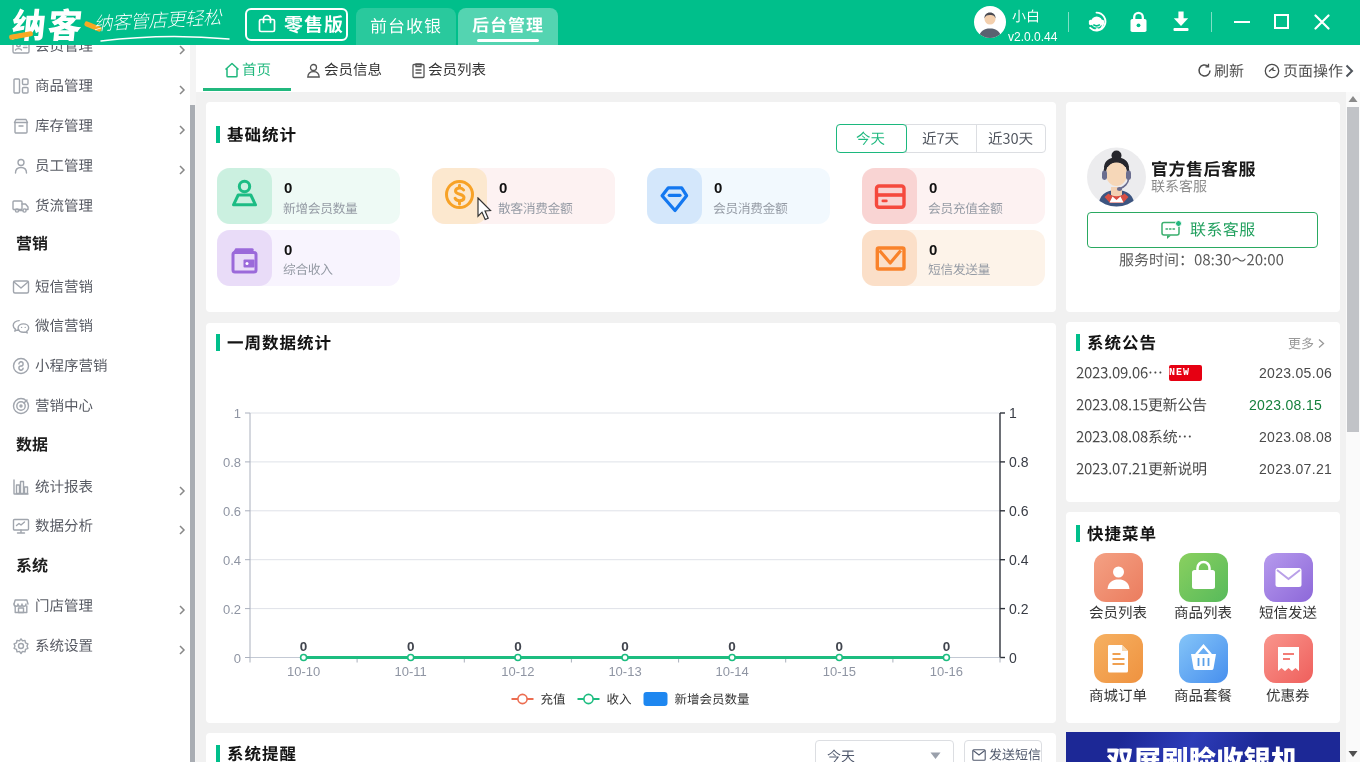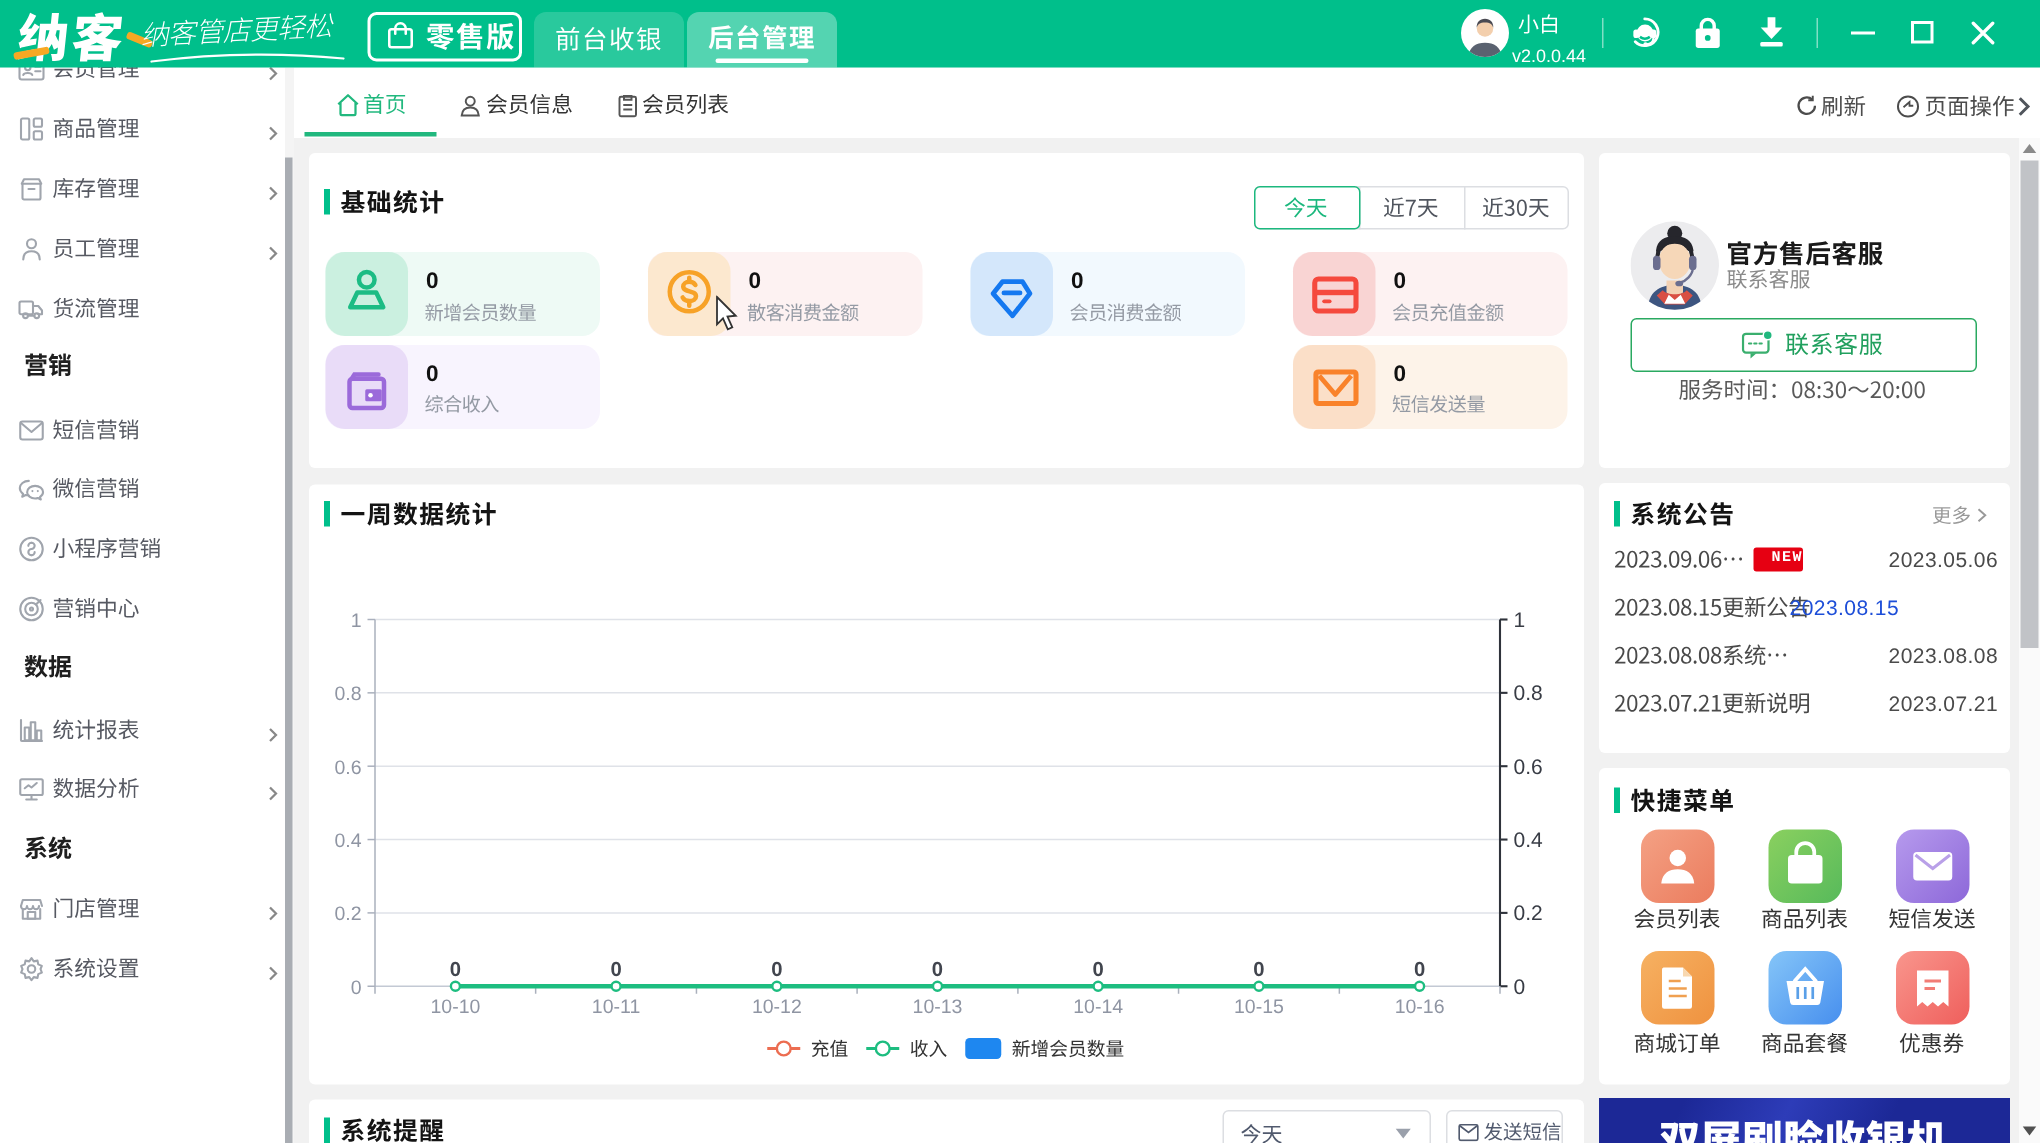--- a/index.html
+++ b/index.html
@@ -575,29 +575,29 @@
     </div>
 <svg style="position:absolute;left:1317px;top:338px" width="9" height="11" viewBox="0 0 9 11" fill="none" stroke="#999" stroke-width="1.3">
       <path d="M2 1.5l4.5 4L2 9.5"></path>
     </svg>
 <div style="position:absolute;left:1076.0px;top:362.9px">
       <svg width="87.9" height="19.5" viewBox="0 -15.3 87.9 19.5" style="display:block">
         <path d="M0.7 0H7.6V-1.2H4.5C4 -1.2 3.3 -1.1 2.7 -1.1C5.3 -3.5 7 -5.8 7 -8C7 -9.9 5.8 -11.2 3.8 -11.2C2.4 -11.2 1.5 -10.6 0.6 -9.6L1.4 -8.8C2 -9.5 2.8 -10.1 3.7 -10.1C5 -10.1 5.7 -9.2 5.7 -7.9C5.7 -6 4.1 -3.8 0.7 -0.8Z M12.2 0.2C14.3 0.2 15.6 -1.7 15.6 -5.5C15.6 -9.3 14.3 -11.2 12.2 -11.2C10.1 -11.2 8.8 -9.3 8.8 -5.5C8.8 -1.7 10.1 0.2 12.2 0.2ZM12.2 -0.9C10.9 -0.9 10.1 -2.3 10.1 -5.5C10.1 -8.7 10.9 -10.1 12.2 -10.1C13.4 -10.1 14.3 -8.7 14.3 -5.5C14.3 -2.3 13.4 -0.9 12.2 -0.9Z M16.7 0H23.6V-1.2H20.6C20 -1.2 19.3 -1.1 18.8 -1.1C21.4 -3.5 23.1 -5.8 23.1 -8C23.1 -9.9 21.9 -11.2 19.9 -11.2C18.5 -11.2 17.5 -10.6 16.6 -9.6L17.4 -8.8C18.1 -9.5 18.8 -10.1 19.7 -10.1C21.1 -10.1 21.7 -9.2 21.7 -7.9C21.7 -6 20.2 -3.8 16.7 -0.8Z M28 0.2C30 0.2 31.6 -1 31.6 -2.9C31.6 -4.5 30.5 -5.4 29.2 -5.7V-5.8C30.4 -6.2 31.2 -7.1 31.2 -8.4C31.2 -10.2 29.8 -11.2 28 -11.2C26.7 -11.2 25.7 -10.6 24.9 -9.9L25.6 -9C26.3 -9.6 27 -10.1 27.9 -10.1C29.1 -10.1 29.8 -9.4 29.8 -8.3C29.8 -7.2 29 -6.2 26.7 -6.2V-5.2C29.3 -5.2 30.2 -4.3 30.2 -3C30.2 -1.7 29.2 -0.9 27.9 -0.9C26.7 -0.9 25.9 -1.5 25.2 -2.2L24.5 -1.3C25.2 -0.5 26.3 0.2 28 0.2Z M34.2 0.2C34.7 0.2 35.2 -0.2 35.2 -0.8C35.2 -1.5 34.7 -1.9 34.2 -1.9C33.6 -1.9 33.2 -1.5 33.2 -0.8C33.2 -0.2 33.6 0.2 34.2 0.2Z M40.1 0.2C42.2 0.2 43.6 -1.7 43.6 -5.5C43.6 -9.3 42.2 -11.2 40.1 -11.2C38 -11.2 36.7 -9.3 36.7 -5.5C36.7 -1.7 38 0.2 40.1 0.2ZM40.1 -0.9C38.9 -0.9 38 -2.3 38 -5.5C38 -8.7 38.9 -10.1 40.1 -10.1C41.4 -10.1 42.2 -8.7 42.2 -5.5C42.2 -2.3 41.4 -0.9 40.1 -0.9Z M47.5 0.2C49.6 0.2 51.5 -1.5 51.5 -6C51.5 -9.5 49.9 -11.2 47.8 -11.2C46.1 -11.2 44.7 -9.8 44.7 -7.6C44.7 -5.4 45.9 -4.2 47.7 -4.2C48.6 -4.2 49.5 -4.7 50.2 -5.5C50.1 -2.1 48.9 -0.9 47.5 -0.9C46.8 -0.9 46.1 -1.3 45.6 -1.8L44.9 -0.9C45.5 -0.3 46.3 0.2 47.5 0.2ZM50.2 -6.7C49.5 -5.6 48.6 -5.2 47.9 -5.2C46.6 -5.2 45.9 -6.1 45.9 -7.6C45.9 -9.1 46.8 -10.1 47.8 -10.1C49.2 -10.1 50.1 -8.9 50.2 -6.7Z M54.1 0.2C54.6 0.2 55.1 -0.2 55.1 -0.8C55.1 -1.5 54.6 -1.9 54.1 -1.9C53.5 -1.9 53.1 -1.5 53.1 -0.8C53.1 -0.2 53.5 0.2 54.1 0.2Z M60.1 0.2C62.1 0.2 63.5 -1.7 63.5 -5.5C63.5 -9.3 62.1 -11.2 60.1 -11.2C58 -11.2 56.6 -9.3 56.6 -5.5C56.6 -1.7 58 0.2 60.1 0.2ZM60.1 -0.9C58.8 -0.9 58 -2.3 58 -5.5C58 -8.7 58.8 -10.1 60.1 -10.1C61.3 -10.1 62.2 -8.7 62.2 -5.5C62.2 -2.3 61.3 -0.9 60.1 -0.9Z M68.4 0.2C70.1 0.2 71.6 -1.2 71.6 -3.4C71.6 -5.7 70.4 -6.8 68.5 -6.8C67.7 -6.8 66.7 -6.3 66 -5.5C66.1 -8.9 67.3 -10.1 68.9 -10.1C69.5 -10.1 70.2 -9.7 70.6 -9.2L71.4 -10.1C70.8 -10.7 70 -11.2 68.8 -11.2C66.7 -11.2 64.8 -9.6 64.8 -5.2C64.8 -1.6 66.3 0.2 68.4 0.2ZM66.1 -4.4C66.8 -5.4 67.6 -5.8 68.3 -5.8C69.6 -5.8 70.3 -4.9 70.3 -3.4C70.3 -1.9 69.5 -0.9 68.4 -0.9C67 -0.9 66.2 -2.1 66.1 -4.4Z M74.4 -6.7C73.9 -6.7 73.5 -6.3 73.5 -5.7C73.5 -5.1 73.9 -4.7 74.4 -4.7C75 -4.7 75.4 -5.1 75.4 -5.7C75.4 -6.3 75 -6.7 74.4 -6.7ZM79.4 -6.7C78.9 -6.7 78.4 -6.3 78.4 -5.7C78.4 -5.1 78.9 -4.7 79.4 -4.7C80 -4.7 80.4 -5.1 80.4 -5.7C80.4 -6.3 80 -6.7 79.4 -6.7ZM84.4 -6.7C83.9 -6.7 83.4 -6.3 83.4 -5.7C83.4 -5.1 83.9 -4.7 84.4 -4.7C85 -4.7 85.4 -5.1 85.4 -5.7C85.4 -6.3 85 -6.7 84.4 -6.7Z" fill="#4a4a4a"></path>
       </svg>
     </div>
 <div style="position:absolute;left:1169px;top:365px;width:33px;height:16px;background:#e60012;border-radius:2px">
-      <div style="font:bold 10px 'Liberation Mono';color:#fff;text-align:right;line-height:16px;letter-spacing:1px">NEW</div>
+      <div style="font:bold 10px 'Liberation Mono';color:#fff;text-align:left;line-height:16px;letter-spacing:1px">NEW</div>
     </div>
 <div style="position:absolute;left:1259px;top:365px;width:70px;text-align:right;font:14px 'Liberation Sans';letter-spacing:0.3px;color:#4a4a4a">2023.05.06</div>
 <div style="position:absolute;left:1076.0px;top:394.9px">
       <svg width="132.0" height="19.5" viewBox="0 -15.3 132.0 19.5" style="display:block">
         <path d="M0.7 0H7.6V-1.2H4.5C4 -1.2 3.3 -1.1 2.7 -1.1C5.3 -3.5 7 -5.8 7 -8C7 -9.9 5.8 -11.2 3.8 -11.2C2.4 -11.2 1.5 -10.6 0.6 -9.6L1.4 -8.8C2 -9.5 2.8 -10.1 3.7 -10.1C5 -10.1 5.7 -9.2 5.7 -7.9C5.7 -6 4.1 -3.8 0.7 -0.8Z M12.2 0.2C14.3 0.2 15.6 -1.7 15.6 -5.5C15.6 -9.3 14.3 -11.2 12.2 -11.2C10.1 -11.2 8.8 -9.3 8.8 -5.5C8.8 -1.7 10.1 0.2 12.2 0.2ZM12.2 -0.9C10.9 -0.9 10.1 -2.3 10.1 -5.5C10.1 -8.7 10.9 -10.1 12.2 -10.1C13.4 -10.1 14.3 -8.7 14.3 -5.5C14.3 -2.3 13.4 -0.9 12.2 -0.9Z M16.7 0H23.6V-1.2H20.6C20 -1.2 19.3 -1.1 18.8 -1.1C21.4 -3.5 23.1 -5.8 23.1 -8C23.1 -9.9 21.9 -11.2 19.9 -11.2C18.5 -11.2 17.5 -10.6 16.6 -9.6L17.4 -8.8C18.1 -9.5 18.8 -10.1 19.7 -10.1C21.1 -10.1 21.7 -9.2 21.7 -7.9C21.7 -6 20.2 -3.8 16.7 -0.8Z M28 0.2C30 0.2 31.6 -1 31.6 -2.9C31.6 -4.5 30.5 -5.4 29.2 -5.7V-5.8C30.4 -6.2 31.2 -7.1 31.2 -8.4C31.2 -10.2 29.8 -11.2 28 -11.2C26.7 -11.2 25.7 -10.6 24.9 -9.9L25.6 -9C26.3 -9.6 27 -10.1 27.9 -10.1C29.1 -10.1 29.8 -9.4 29.8 -8.3C29.8 -7.2 29 -6.2 26.7 -6.2V-5.2C29.3 -5.2 30.2 -4.3 30.2 -3C30.2 -1.7 29.2 -0.9 27.9 -0.9C26.7 -0.9 25.9 -1.5 25.2 -2.2L24.5 -1.3C25.2 -0.5 26.3 0.2 28 0.2Z M34.2 0.2C34.7 0.2 35.2 -0.2 35.2 -0.8C35.2 -1.5 34.7 -1.9 34.2 -1.9C33.6 -1.9 33.2 -1.5 33.2 -0.8C33.2 -0.2 33.6 0.2 34.2 0.2Z M40.1 0.2C42.2 0.2 43.6 -1.7 43.6 -5.5C43.6 -9.3 42.2 -11.2 40.1 -11.2C38 -11.2 36.7 -9.3 36.7 -5.5C36.7 -1.7 38 0.2 40.1 0.2ZM40.1 -0.9C38.9 -0.9 38 -2.3 38 -5.5C38 -8.7 38.9 -10.1 40.1 -10.1C41.4 -10.1 42.2 -8.7 42.2 -5.5C42.2 -2.3 41.4 -0.9 40.1 -0.9Z M48.2 0.2C50.2 0.2 51.6 -1.1 51.6 -2.6C51.6 -4.2 50.7 -5 49.8 -5.5V-5.6C50.4 -6.1 51.2 -7.1 51.2 -8.3C51.2 -10 50.1 -11.2 48.2 -11.2C46.5 -11.2 45.2 -10 45.2 -8.4C45.2 -7.2 45.9 -6.4 46.7 -5.8V-5.8C45.7 -5.2 44.7 -4.2 44.7 -2.7C44.7 -1 46.2 0.2 48.2 0.2ZM48.9 -6C47.6 -6.5 46.5 -7.1 46.5 -8.4C46.5 -9.4 47.2 -10.1 48.2 -10.1C49.4 -10.1 50.1 -9.3 50.1 -8.2C50.1 -7.4 49.7 -6.6 48.9 -6ZM48.2 -0.8C46.9 -0.8 45.9 -1.7 45.9 -2.9C45.9 -3.9 46.5 -4.8 47.4 -5.3C49 -4.7 50.3 -4.2 50.3 -2.7C50.3 -1.6 49.5 -0.8 48.2 -0.8Z M54.1 0.2C54.6 0.2 55.1 -0.2 55.1 -0.8C55.1 -1.5 54.6 -1.9 54.1 -1.9C53.5 -1.9 53.1 -1.5 53.1 -0.8C53.1 -0.2 53.5 0.2 54.1 0.2Z M57.2 0H63.2V-1.1H61V-11H60C59.4 -10.7 58.7 -10.4 57.7 -10.2V-9.3H59.7V-1.1H57.2Z M67.8 0.2C69.7 0.2 71.4 -1.2 71.4 -3.6C71.4 -6 69.9 -7.1 68.1 -7.1C67.5 -7.1 67 -6.9 66.5 -6.6L66.8 -9.8H70.9V-11H65.6L65.2 -5.9L65.9 -5.4C66.6 -5.8 67 -6 67.8 -6C69.1 -6 70 -5.1 70 -3.5C70 -1.9 69 -0.9 67.7 -0.9C66.4 -0.9 65.6 -1.5 65 -2.2L64.3 -1.3C65.1 -0.5 66.1 0.2 67.8 0.2Z M75.7 -3.6 74.8 -3.2C75.3 -2.3 75.9 -1.6 76.6 -1.1C75.7 -0.5 74.4 -0.1 72.6 0.2C72.9 0.5 73.2 1 73.3 1.2C75.3 0.8 76.7 0.2 77.7 -0.4C79.7 0.7 82.5 1 86 1.2C86.1 0.8 86.3 0.3 86.5 0C83.1 -0 80.5 -0.3 78.6 -1.1C79.4 -1.9 79.8 -2.8 79.9 -3.7H85V-9.5H80.1V-10.8H86V-11.8H72.9V-10.8H78.9V-9.5H74.3V-3.7H78.8C78.6 -3 78.2 -2.3 77.5 -1.7C76.8 -2.2 76.2 -2.8 75.7 -3.6ZM75.4 -6.2H78.9V-5.6C78.9 -5.2 78.9 -4.9 78.9 -4.6H75.4ZM80.1 -4.6C80.1 -4.9 80.1 -5.2 80.1 -5.5V-6.2H83.9V-4.6ZM75.4 -8.6H78.9V-7.1H75.4ZM80.1 -8.6H83.9V-7.1H80.1Z M92 -3.2C92.5 -2.4 93 -1.4 93.3 -0.8L94.1 -1.2C93.8 -1.9 93.3 -2.9 92.8 -3.6ZM88.7 -3.5C88.4 -2.6 87.9 -1.7 87.3 -1C87.5 -0.9 87.9 -0.6 88 -0.4C88.6 -1.2 89.2 -2.2 89.6 -3.3ZM94.9 -11.2V-6C94.9 -4 94.8 -1.4 93.5 0.4C93.8 0.5 94.2 0.9 94.4 1.1C95.8 -0.9 96 -3.8 96 -6V-6.5H98.3V1.1H99.4V-6.5H101V-7.5H96V-10.4C97.6 -10.7 99.3 -11 100.5 -11.5L99.6 -12.3C98.5 -11.9 96.6 -11.4 94.9 -11.2ZM89.8 -12.4C90.1 -12 90.3 -11.5 90.5 -11H87.6V-10.1H94.2V-11H91.7C91.5 -11.5 91.2 -12.2 90.9 -12.7ZM92.3 -10C92.1 -9.3 91.8 -8.3 91.5 -7.6H87.3V-6.6H90.4V-5.1H87.4V-4.1H90.4V-0.3C90.4 -0.1 90.4 -0.1 90.2 -0.1C90.1 -0.1 89.6 -0.1 89.1 -0.1C89.2 0.2 89.4 0.6 89.4 0.9C90.1 0.9 90.6 0.9 91 0.7C91.3 0.5 91.4 0.3 91.4 -0.3V-4.1H94.2V-5.1H91.4V-6.6H94.4V-7.6H92.5C92.8 -8.2 93.1 -9 93.3 -9.8ZM88.5 -9.8C88.8 -9.1 89.1 -8.2 89.1 -7.6L90.1 -7.9C90 -8.4 89.8 -9.3 89.4 -10Z M106.2 -12.2C105.3 -9.9 103.8 -7.8 102.1 -6.4C102.4 -6.2 102.9 -5.8 103.1 -5.6C104.8 -7.1 106.4 -9.4 107.4 -11.8ZM111.3 -12.3 110.2 -11.8C111.4 -9.6 113.3 -7 114.9 -5.6C115.1 -5.9 115.5 -6.3 115.8 -6.6C114.2 -7.8 112.3 -10.2 111.3 -12.3ZM103.8 0.2C104.3 0 105.1 -0.1 113.1 -0.6C113.5 0 113.8 0.6 114.1 1.1L115.2 0.5C114.4 -0.9 112.9 -3 111.6 -4.6L110.5 -4.1C111.1 -3.4 111.7 -2.5 112.3 -1.6L105.3 -1.2C106.8 -3 108.3 -5.2 109.5 -7.5L108.3 -8C107.1 -5.5 105.3 -2.9 104.7 -2.2C104.1 -1.5 103.7 -1.1 103.3 -1C103.5 -0.6 103.7 -0 103.8 0.2Z M119.8 -12.5C119.2 -10.8 118.2 -9.1 117.1 -8C117.4 -7.8 117.9 -7.5 118.2 -7.4C118.6 -7.9 119.1 -8.6 119.6 -9.4H123.3V-7H117V-6H130.2V-7H124.5V-9.4H129.1V-10.4H124.5V-12.6H123.3V-10.4H120.1C120.4 -11 120.7 -11.6 120.9 -12.2ZM118.8 -4.5V1.3H119.9V0.5H127.3V1.3H128.4V-4.5ZM119.9 -0.6V-3.4H127.3V-0.6Z" fill="#4a4a4a"></path>
       </svg>
     </div>
-<div style="position:absolute;left:1193px;top:397px;width:70px;text-align:center;font:14px 'Liberation Sans';letter-spacing:0.3px;color:#1d4ed8">2023.08.15</div>
+<div style="position:absolute;left:1249px;top:397px;width:70px;text-align:center;font:14px 'Liberation Sans';letter-spacing:0.3px;color:#15803d">2023.08.15</div>
 <div style="position:absolute;left:1076.0px;top:426.9px">
       <svg width="117.3" height="19.5" viewBox="0 -15.3 117.3 19.5" style="display:block">
         <path d="M0.7 0H7.6V-1.2H4.5C4 -1.2 3.3 -1.1 2.7 -1.1C5.3 -3.5 7 -5.8 7 -8C7 -9.9 5.8 -11.2 3.8 -11.2C2.4 -11.2 1.5 -10.6 0.6 -9.6L1.4 -8.8C2 -9.5 2.8 -10.1 3.7 -10.1C5 -10.1 5.7 -9.2 5.7 -7.9C5.7 -6 4.1 -3.8 0.7 -0.8Z M12.2 0.2C14.3 0.2 15.6 -1.7 15.6 -5.5C15.6 -9.3 14.3 -11.2 12.2 -11.2C10.1 -11.2 8.8 -9.3 8.8 -5.5C8.8 -1.7 10.1 0.2 12.2 0.2ZM12.2 -0.9C10.9 -0.9 10.1 -2.3 10.1 -5.5C10.1 -8.7 10.9 -10.1 12.2 -10.1C13.4 -10.1 14.3 -8.7 14.3 -5.5C14.3 -2.3 13.4 -0.9 12.2 -0.9Z M16.7 0H23.6V-1.2H20.6C20 -1.2 19.3 -1.1 18.8 -1.1C21.4 -3.5 23.1 -5.8 23.1 -8C23.1 -9.9 21.9 -11.2 19.9 -11.2C18.5 -11.2 17.5 -10.6 16.6 -9.6L17.4 -8.8C18.1 -9.5 18.8 -10.1 19.7 -10.1C21.1 -10.1 21.7 -9.2 21.7 -7.9C21.7 -6 20.2 -3.8 16.7 -0.8Z M28 0.2C30 0.2 31.6 -1 31.6 -2.9C31.6 -4.5 30.5 -5.4 29.2 -5.7V-5.8C30.4 -6.2 31.2 -7.1 31.2 -8.4C31.2 -10.2 29.8 -11.2 28 -11.2C26.7 -11.2 25.7 -10.6 24.9 -9.9L25.6 -9C26.3 -9.6 27 -10.1 27.9 -10.1C29.1 -10.1 29.8 -9.4 29.8 -8.3C29.8 -7.2 29 -6.2 26.7 -6.2V-5.2C29.3 -5.2 30.2 -4.3 30.2 -3C30.2 -1.7 29.2 -0.9 27.9 -0.9C26.7 -0.9 25.9 -1.5 25.2 -2.2L24.5 -1.3C25.2 -0.5 26.3 0.2 28 0.2Z M34.2 0.2C34.7 0.2 35.2 -0.2 35.2 -0.8C35.2 -1.5 34.7 -1.9 34.2 -1.9C33.6 -1.9 33.2 -1.5 33.2 -0.8C33.2 -0.2 33.6 0.2 34.2 0.2Z M40.1 0.2C42.2 0.2 43.6 -1.7 43.6 -5.5C43.6 -9.3 42.2 -11.2 40.1 -11.2C38 -11.2 36.7 -9.3 36.7 -5.5C36.7 -1.7 38 0.2 40.1 0.2ZM40.1 -0.9C38.9 -0.9 38 -2.3 38 -5.5C38 -8.7 38.9 -10.1 40.1 -10.1C41.4 -10.1 42.2 -8.7 42.2 -5.5C42.2 -2.3 41.4 -0.9 40.1 -0.9Z M48.2 0.2C50.2 0.2 51.6 -1.1 51.6 -2.6C51.6 -4.2 50.7 -5 49.8 -5.5V-5.6C50.4 -6.1 51.2 -7.1 51.2 -8.3C51.2 -10 50.1 -11.2 48.2 -11.2C46.5 -11.2 45.2 -10 45.2 -8.4C45.2 -7.2 45.9 -6.4 46.7 -5.8V-5.8C45.7 -5.2 44.7 -4.2 44.7 -2.7C44.7 -1 46.2 0.2 48.2 0.2ZM48.9 -6C47.6 -6.5 46.5 -7.1 46.5 -8.4C46.5 -9.4 47.2 -10.1 48.2 -10.1C49.4 -10.1 50.1 -9.3 50.1 -8.2C50.1 -7.4 49.7 -6.6 48.9 -6ZM48.2 -0.8C46.9 -0.8 45.9 -1.7 45.9 -2.9C45.9 -3.9 46.5 -4.8 47.4 -5.3C49 -4.7 50.3 -4.2 50.3 -2.7C50.3 -1.6 49.5 -0.8 48.2 -0.8Z M54.1 0.2C54.6 0.2 55.1 -0.2 55.1 -0.8C55.1 -1.5 54.6 -1.9 54.1 -1.9C53.5 -1.9 53.1 -1.5 53.1 -0.8C53.1 -0.2 53.5 0.2 54.1 0.2Z M60.1 0.2C62.1 0.2 63.5 -1.7 63.5 -5.5C63.5 -9.3 62.1 -11.2 60.1 -11.2C58 -11.2 56.6 -9.3 56.6 -5.5C56.6 -1.7 58 0.2 60.1 0.2ZM60.1 -0.9C58.8 -0.9 58 -2.3 58 -5.5C58 -8.7 58.8 -10.1 60.1 -10.1C61.3 -10.1 62.2 -8.7 62.2 -5.5C62.2 -2.3 61.3 -0.9 60.1 -0.9Z M68.1 0.2C70.2 0.2 71.5 -1.1 71.5 -2.6C71.5 -4.2 70.7 -5 69.7 -5.5V-5.6C70.3 -6.1 71.2 -7.1 71.2 -8.3C71.2 -10 70 -11.2 68.1 -11.2C66.4 -11.2 65.1 -10 65.1 -8.4C65.1 -7.2 65.8 -6.4 66.6 -5.8V-5.8C65.6 -5.2 64.6 -4.2 64.6 -2.7C64.6 -1 66.1 0.2 68.1 0.2ZM68.9 -6C67.6 -6.5 66.4 -7.1 66.4 -8.4C66.4 -9.4 67.1 -10.1 68.1 -10.1C69.3 -10.1 70 -9.3 70 -8.2C70 -7.4 69.6 -6.6 68.9 -6ZM68.1 -0.8C66.8 -0.8 65.8 -1.7 65.8 -2.9C65.8 -3.9 66.4 -4.8 67.3 -5.3C68.9 -4.7 70.2 -4.2 70.2 -2.7C70.2 -1.6 69.4 -0.8 68.1 -0.8Z M76.2 -3.4C75.4 -2.3 74.2 -1.2 73 -0.4C73.3 -0.3 73.8 0.1 74 0.3C75.1 -0.5 76.5 -1.7 77.4 -3ZM81.5 -2.9C82.7 -1.9 84.3 -0.5 85 0.3L86 -0.3C85.2 -1.2 83.6 -2.5 82.4 -3.4ZM81.9 -6.7C82.3 -6.3 82.7 -5.9 83.1 -5.4L76.5 -5C78.8 -6.1 81.1 -7.5 83.3 -9.2L82.4 -9.9C81.7 -9.3 80.8 -8.7 80 -8.1L76.4 -8C77.4 -8.7 78.5 -9.7 79.5 -10.7C81.5 -10.9 83.3 -11.2 84.8 -11.5L84 -12.5C81.6 -11.9 77.2 -11.5 73.5 -11.3C73.7 -11 73.8 -10.6 73.8 -10.3C75.1 -10.4 76.6 -10.5 78 -10.6C77 -9.6 75.9 -8.7 75.5 -8.4C75 -8.1 74.7 -7.9 74.4 -7.8C74.5 -7.5 74.7 -7 74.7 -6.8C75 -6.9 75.5 -7 78.5 -7.2C77.2 -6.4 76.1 -5.8 75.6 -5.5C74.7 -5.1 74 -4.8 73.5 -4.7C73.7 -4.4 73.8 -3.9 73.9 -3.7C74.3 -3.8 74.9 -3.9 79 -4.2V-0.3C79 -0.1 79 -0.1 78.7 -0.1C78.5 -0 77.6 -0 76.7 -0.1C76.9 0.2 77.1 0.7 77.2 1C78.3 1 79 1 79.5 0.8C80 0.7 80.1 0.3 80.1 -0.3V-4.3L83.9 -4.6C84.3 -4.1 84.7 -3.6 84.9 -3.2L85.8 -3.8C85.2 -4.7 83.9 -6.1 82.8 -7.1Z M97.1 -5.3V-0.5C97.1 0.6 97.4 0.9 98.4 0.9C98.6 0.9 99.5 0.9 99.7 0.9C100.7 0.9 100.9 0.3 101 -1.7C100.7 -1.8 100.3 -2 100 -2.2C100 -0.4 99.9 -0.1 99.6 -0.1C99.4 -0.1 98.7 -0.1 98.6 -0.1C98.3 -0.1 98.2 -0.1 98.2 -0.5V-5.3ZM94.3 -5.2C94.2 -2.3 93.9 -0.7 91.4 0.2C91.6 0.4 92 0.9 92.1 1.2C94.8 0 95.3 -1.9 95.4 -5.2ZM87.3 -0.8 87.5 0.3C88.9 -0.1 90.6 -0.7 92.3 -1.2L92.1 -2.2C90.3 -1.7 88.5 -1.1 87.3 -0.8ZM95.6 -12.4C95.8 -11.7 96.2 -10.9 96.4 -10.4H92.7V-9.4H95.4C94.8 -8.5 93.7 -7.1 93.4 -6.8C93.1 -6.5 92.7 -6.4 92.4 -6.3C92.6 -6.1 92.8 -5.5 92.8 -5.2C93.2 -5.4 93.9 -5.5 99.3 -6C99.6 -5.6 99.8 -5.2 99.9 -4.9L100.9 -5.4C100.4 -6.3 99.4 -7.7 98.6 -8.7L97.8 -8.3C98.1 -7.9 98.4 -7.4 98.7 -6.9L94.6 -6.5C95.3 -7.3 96.1 -8.5 96.8 -9.4H100.9V-10.4H96.5L97.5 -10.7C97.3 -11.2 96.9 -12 96.6 -12.6ZM87.5 -6.3C87.8 -6.5 88.1 -6.5 89.9 -6.8C89.3 -5.8 88.7 -5.1 88.4 -4.8C87.9 -4.3 87.6 -3.9 87.3 -3.8C87.4 -3.5 87.6 -3 87.6 -2.7C87.9 -2.9 88.5 -3.1 92.2 -3.9C92.1 -4.1 92.1 -4.6 92.2 -4.9L89.3 -4.3C90.5 -5.7 91.6 -7.3 92.5 -8.9L91.5 -9.5C91.2 -8.9 90.9 -8.4 90.6 -7.8L88.7 -7.6C89.7 -8.9 90.6 -10.6 91.3 -12.1L90.1 -12.7C89.5 -10.8 88.4 -8.9 88 -8.4C87.7 -7.9 87.4 -7.6 87.1 -7.5C87.3 -7.2 87.5 -6.6 87.5 -6.3Z M103.8 -6.7C103.3 -6.7 102.9 -6.3 102.9 -5.7C102.9 -5.1 103.3 -4.7 103.8 -4.7C104.4 -4.7 104.8 -5.1 104.8 -5.7C104.8 -6.3 104.4 -6.7 103.8 -6.7ZM108.8 -6.7C108.3 -6.7 107.8 -6.3 107.8 -5.7C107.8 -5.1 108.3 -4.7 108.8 -4.7C109.4 -4.7 109.8 -5.1 109.8 -5.7C109.8 -6.3 109.4 -6.7 108.8 -6.7ZM113.8 -6.7C113.3 -6.7 112.8 -6.3 112.8 -5.7C112.8 -5.1 113.3 -4.7 113.8 -4.7C114.4 -4.7 114.8 -5.1 114.8 -5.7C114.8 -6.3 114.4 -6.7 113.8 -6.7Z" fill="#4a4a4a"></path>
       </svg>
     </div>
 <div style="position:absolute;left:1259px;top:429px;width:70px;text-align:left;font:14px 'Liberation Sans';letter-spacing:0.3px;color:#4a4a4a">2023.08.08</div>
 <div style="position:absolute;left:1076.0px;top:458.9px">
       <svg width="132.0" height="19.5" viewBox="0 -15.3 132.0 19.5" style="display:block">
         <path d="M0.7 0H7.6V-1.2H4.5C4 -1.2 3.3 -1.1 2.7 -1.1C5.3 -3.5 7 -5.8 7 -8C7 -9.9 5.8 -11.2 3.8 -11.2C2.4 -11.2 1.5 -10.6 0.6 -9.6L1.4 -8.8C2 -9.5 2.8 -10.1 3.7 -10.1C5 -10.1 5.7 -9.2 5.7 -7.9C5.7 -6 4.1 -3.8 0.7 -0.8Z M12.2 0.2C14.3 0.2 15.6 -1.7 15.6 -5.5C15.6 -9.3 14.3 -11.2 12.2 -11.2C10.1 -11.2 8.8 -9.3 8.8 -5.5C8.8 -1.7 10.1 0.2 12.2 0.2ZM12.2 -0.9C10.9 -0.9 10.1 -2.3 10.1 -5.5C10.1 -8.7 10.9 -10.1 12.2 -10.1C13.4 -10.1 14.3 -8.7 14.3 -5.5C14.3 -2.3 13.4 -0.9 12.2 -0.9Z M16.7 0H23.6V-1.2H20.6C20 -1.2 19.3 -1.1 18.8 -1.1C21.4 -3.5 23.1 -5.8 23.1 -8C23.1 -9.9 21.9 -11.2 19.9 -11.2C18.5 -11.2 17.5 -10.6 16.6 -9.6L17.4 -8.8C18.1 -9.5 18.8 -10.1 19.7 -10.1C21.1 -10.1 21.7 -9.2 21.7 -7.9C21.7 -6 20.2 -3.8 16.7 -0.8Z M28 0.2C30 0.2 31.6 -1 31.6 -2.9C31.6 -4.5 30.5 -5.4 29.2 -5.7V-5.8C30.4 -6.2 31.2 -7.1 31.2 -8.4C31.2 -10.2 29.8 -11.2 28 -11.2C26.7 -11.2 25.7 -10.6 24.9 -9.9L25.6 -9C26.3 -9.6 27 -10.1 27.9 -10.1C29.1 -10.1 29.8 -9.4 29.8 -8.3C29.8 -7.2 29 -6.2 26.7 -6.2V-5.2C29.3 -5.2 30.2 -4.3 30.2 -3C30.2 -1.7 29.2 -0.9 27.9 -0.9C26.7 -0.9 25.9 -1.5 25.2 -2.2L24.5 -1.3C25.2 -0.5 26.3 0.2 28 0.2Z M34.2 0.2C34.7 0.2 35.2 -0.2 35.2 -0.8C35.2 -1.5 34.7 -1.9 34.2 -1.9C33.6 -1.9 33.2 -1.5 33.2 -0.8C33.2 -0.2 33.6 0.2 34.2 0.2Z M40.1 0.2C42.2 0.2 43.6 -1.7 43.6 -5.5C43.6 -9.3 42.2 -11.2 40.1 -11.2C38 -11.2 36.7 -9.3 36.7 -5.5C36.7 -1.7 38 0.2 40.1 0.2ZM40.1 -0.9C38.9 -0.9 38 -2.3 38 -5.5C38 -8.7 38.9 -10.1 40.1 -10.1C41.4 -10.1 42.2 -8.7 42.2 -5.5C42.2 -2.3 41.4 -0.9 40.1 -0.9Z M47 0H48.4C48.6 -4.3 49 -6.9 51.6 -10.2V-11H44.7V-9.8H50.1C47.9 -6.8 47.2 -4.2 47 0Z M54.1 0.2C54.6 0.2 55.1 -0.2 55.1 -0.8C55.1 -1.5 54.6 -1.9 54.1 -1.9C53.5 -1.9 53.1 -1.5 53.1 -0.8C53.1 -0.2 53.5 0.2 54.1 0.2Z M56.5 0H63.5V-1.2H60.4C59.9 -1.2 59.2 -1.1 58.6 -1.1C61.2 -3.5 62.9 -5.8 62.9 -8C62.9 -9.9 61.7 -11.2 59.7 -11.2C58.3 -11.2 57.4 -10.6 56.5 -9.6L57.3 -8.8C57.9 -9.5 58.7 -10.1 59.6 -10.1C60.9 -10.1 61.6 -9.2 61.6 -7.9C61.6 -6 60 -3.8 56.5 -0.8Z M65.2 0H71.3V-1.1H69.1V-11H68C67.4 -10.7 66.7 -10.4 65.7 -10.2V-9.3H67.7V-1.1H65.2Z M75.7 -3.6 74.8 -3.2C75.3 -2.3 75.9 -1.6 76.6 -1.1C75.7 -0.5 74.4 -0.1 72.6 0.2C72.9 0.5 73.2 1 73.3 1.2C75.3 0.8 76.7 0.2 77.7 -0.4C79.7 0.7 82.5 1 86 1.2C86.1 0.8 86.3 0.3 86.5 0C83.1 -0 80.5 -0.3 78.6 -1.1C79.4 -1.9 79.8 -2.8 79.9 -3.7H85V-9.5H80.1V-10.8H86V-11.8H72.9V-10.8H78.9V-9.5H74.3V-3.7H78.8C78.6 -3 78.2 -2.3 77.5 -1.7C76.8 -2.2 76.2 -2.8 75.7 -3.6ZM75.4 -6.2H78.9V-5.6C78.9 -5.2 78.9 -4.9 78.9 -4.6H75.4ZM80.1 -4.6C80.1 -4.9 80.1 -5.2 80.1 -5.5V-6.2H83.9V-4.6ZM75.4 -8.6H78.9V-7.1H75.4ZM80.1 -8.6H83.9V-7.1H80.1Z M92 -3.2C92.5 -2.4 93 -1.4 93.3 -0.8L94.1 -1.2C93.8 -1.9 93.3 -2.9 92.8 -3.6ZM88.7 -3.5C88.4 -2.6 87.9 -1.7 87.3 -1C87.5 -0.9 87.9 -0.6 88 -0.4C88.6 -1.2 89.2 -2.2 89.6 -3.3ZM94.9 -11.2V-6C94.9 -4 94.8 -1.4 93.5 0.4C93.8 0.5 94.2 0.9 94.4 1.1C95.8 -0.9 96 -3.8 96 -6V-6.5H98.3V1.1H99.4V-6.5H101V-7.5H96V-10.4C97.6 -10.7 99.3 -11 100.5 -11.5L99.6 -12.3C98.5 -11.9 96.6 -11.4 94.9 -11.2ZM89.8 -12.4C90.1 -12 90.3 -11.5 90.5 -11H87.6V-10.1H94.2V-11H91.7C91.5 -11.5 91.2 -12.2 90.9 -12.7ZM92.3 -10C92.1 -9.3 91.8 -8.3 91.5 -7.6H87.3V-6.6H90.4V-5.1H87.4V-4.1H90.4V-0.3C90.4 -0.1 90.4 -0.1 90.2 -0.1C90.1 -0.1 89.6 -0.1 89.1 -0.1C89.2 0.2 89.4 0.6 89.4 0.9C90.1 0.9 90.6 0.9 91 0.7C91.3 0.5 91.4 0.3 91.4 -0.3V-4.1H94.2V-5.1H91.4V-6.6H94.4V-7.6H92.5C92.8 -8.2 93.1 -9 93.3 -9.8ZM88.5 -9.8C88.8 -9.1 89.1 -8.2 89.1 -7.6L90.1 -7.9C90 -8.4 89.8 -9.3 89.4 -10Z M103 -11.6C103.8 -10.9 104.8 -9.8 105.3 -9.2L106.1 -9.9C105.6 -10.6 104.6 -11.6 103.8 -12.3ZM108.2 -8.6H113.3V-5.8H108.2ZM104 0.6C104.2 0.3 104.6 -0 107.4 -2.1C107.3 -2.3 107.1 -2.8 107 -3.1L105.3 -1.9V-7.9H102V-6.8H104.2V-1.8C104.2 -1.1 103.6 -0.6 103.3 -0.4C103.5 -0.2 103.9 0.3 104 0.6ZM107.1 -9.6V-4.8H109C108.8 -2.4 108.3 -0.6 105.8 0.3C106 0.6 106.3 0.9 106.5 1.2C109.3 0.1 109.9 -1.9 110.1 -4.8H111.5V-0.5C111.5 0.7 111.7 1 112.9 1C113.1 1 114.1 1 114.4 1C115.3 1 115.6 0.5 115.7 -1.5C115.4 -1.5 114.9 -1.7 114.7 -1.9C114.7 -0.3 114.6 -0.1 114.3 -0.1C114 -0.1 113.2 -0.1 113 -0.1C112.6 -0.1 112.6 -0.1 112.6 -0.5V-4.8H114.4V-9.6H112.9C113.3 -10.4 113.7 -11.3 114.1 -12.2L112.9 -12.6C112.7 -11.7 112.1 -10.4 111.7 -9.6H109.1L110.1 -10C109.9 -10.7 109.3 -11.8 108.7 -12.6L107.7 -12.2C108.3 -11.4 108.9 -10.3 109.1 -9.6Z M121.1 -6.8V-3.8H118.3V-6.8ZM121.1 -7.8H118.3V-10.7H121.1ZM117.2 -11.7V-1.3H118.3V-2.7H122.2V-11.7ZM128.8 -10.9V-8.3H124.6V-10.9ZM123.6 -12V-6.6C123.6 -4.3 123.3 -1.4 120.7 0.5C121 0.7 121.4 1.1 121.6 1.3C123.3 -0 124.1 -1.8 124.4 -3.6H128.8V-0.3C128.8 -0 128.7 0.1 128.5 0.1C128.2 0.1 127.3 0.1 126.3 0.1C126.5 0.4 126.7 0.9 126.7 1.2C128 1.2 128.8 1.1 129.3 1C129.8 0.8 130 0.4 130 -0.3V-12ZM128.8 -7.3V-4.6H124.6C124.6 -5.3 124.6 -6 124.6 -6.6V-7.3Z" fill="#4a4a4a"></path>
       </svg>

